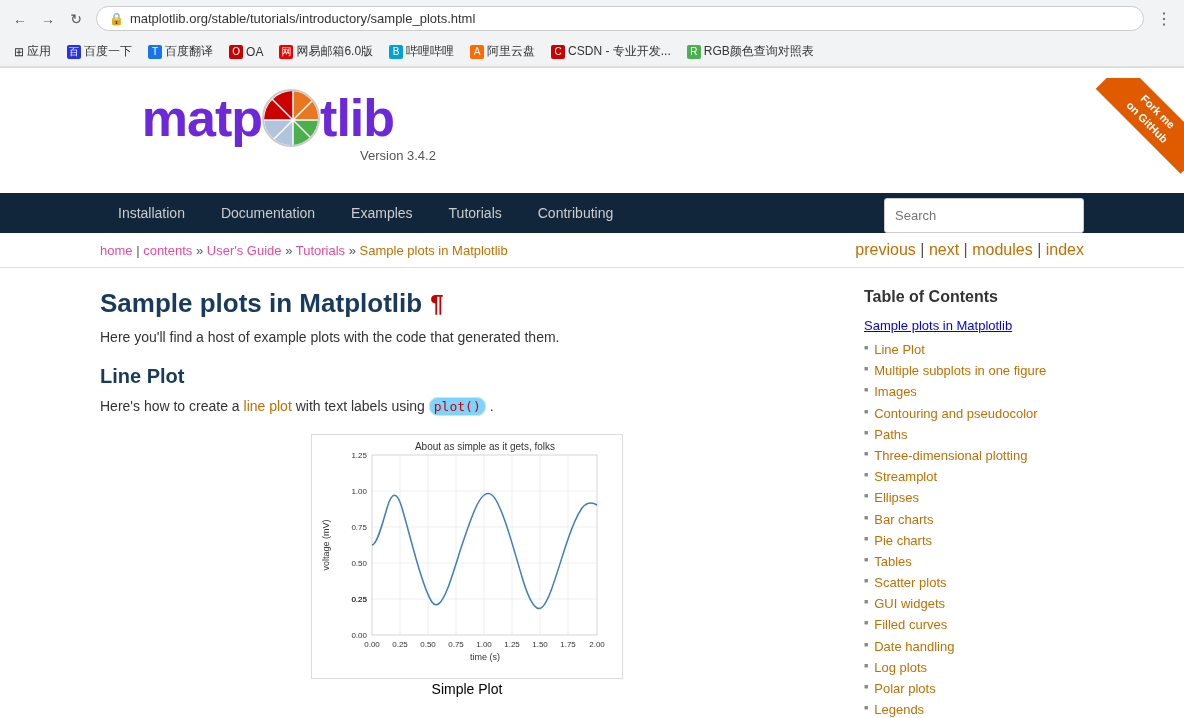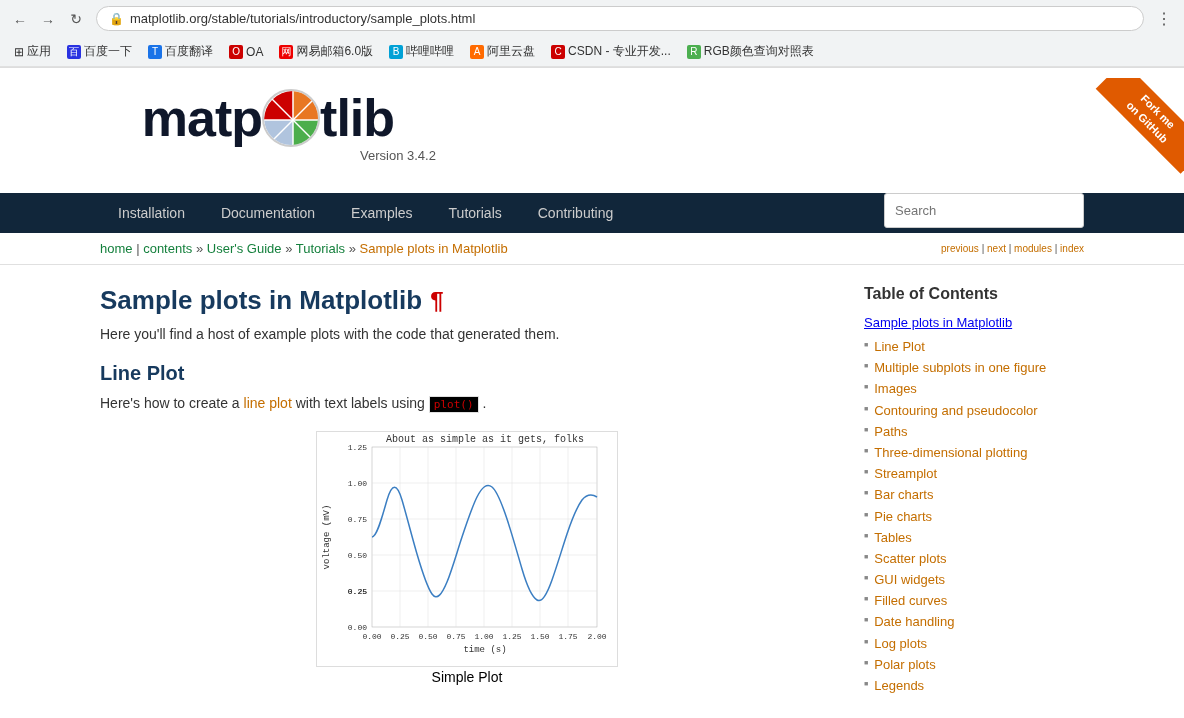--- a/index.html
+++ b/index.html
@@ -108,21 +108,21 @@
       position: relative;
     }
     .logo-area {
       display: flex;
       flex-direction: column;
       align-items: center;
     }
     .logo-text {
       font-size: 52px;
       font-weight: bold;
-      color: #0f172a;
+      color: #6d28d9;
       letter-spacing: -1px;
       display: flex;
       align-items: center;
     }
     .version-text {
       font-size: 13px;
       color: #555;
       margin-left: 40px;
       margin-bottom: 20px;
     }
@@ -149,21 +149,21 @@
       line-height: 1.4;
     }
 
     
     .nav-bar {
       background: #11263a;
       padding: 0;
     }
     .nav-bar-inner {
       display: flex;
-      align-items: flex-start;
+      align-items: flex-end;
       padding: 0 100px;
       justify-content: space-between;
     }
     .nav-links {
       display: flex;
     }
     .nav-link {
       color: #ccc;
       text-decoration: none;
       padding: 12px 18px;
@@ -190,26 +190,26 @@
       display: flex;
       justify-content: space-between;
       align-items: center;
       border-bottom: 1px solid #e0e0e0;
     }
     .breadcrumb {
       font-size: 13px;
       color: #333;
     }
     .breadcrumb a {
-      color: #15803d;
+      color: #ec4899;
       text-decoration: none;
     }
     .breadcrumb span { color: #555; }
     .breadcrumb-nav {
-      font-size: 10px;
+      font-size: 16px;
       margin-left: 14px;
     }
     .breadcrumb-nav a {
       color: #c46e00;
       text-decoration: none;
     }
     .breadcrumb-nav span { color: #555; }
 
     
     .content-wrapper {
@@ -258,40 +258,40 @@
     .section-intro {
       font-size: 14px;
       color: #333;
       margin-bottom: 15px;
     }
     .section-intro a {
       color: #c46e00;
       text-decoration: none;
     }
     .code-inline {
-      background: #000000;
+      background: #7dd3fc;
       border: 1px solid #e0e0e0;
       padding: 1px 4px;
-      border-radius: 0;
+      border-radius: 9px;
       font-family: monospace;
-      font-size: 11px;
+      font-size: 13px;
       color: #c00;
     }
 
     
     .plot-container {
       display: flex;
       flex-direction: column;
       align-items: center;
       margin: 20px 0;
     }
     .plot-svg-wrapper {
       border: 1px solid #ddd;
       background: white;
-      font-family: Liberation Mono, monospace;
+      padding: 5px;
     }
     .plot-caption {
       font-weight: normal;
       margin-top: 2px;
       font-size: 14px;
     }
 
     
     .toc-title {
       font-size: 16px;
@@ -579,20 +579,23 @@
         <li>
             <a href="#">Paths</a>
           </li>
         <li>
             <a href="#">Three-dimensional plotting</a>
           </li>
         <li>
             <a href="#">Streamplot</a>
           </li>
         <li>
+            <a href="#">Ellipses</a>
+          </li>
+        <li>
             <a href="#">Bar charts</a>
           </li>
         <li>
             <a href="#">Pie charts</a>
           </li>
         <li>
             <a href="#">Tables</a>
           </li>
         <li>
             <a href="#">Scatter plots</a>

